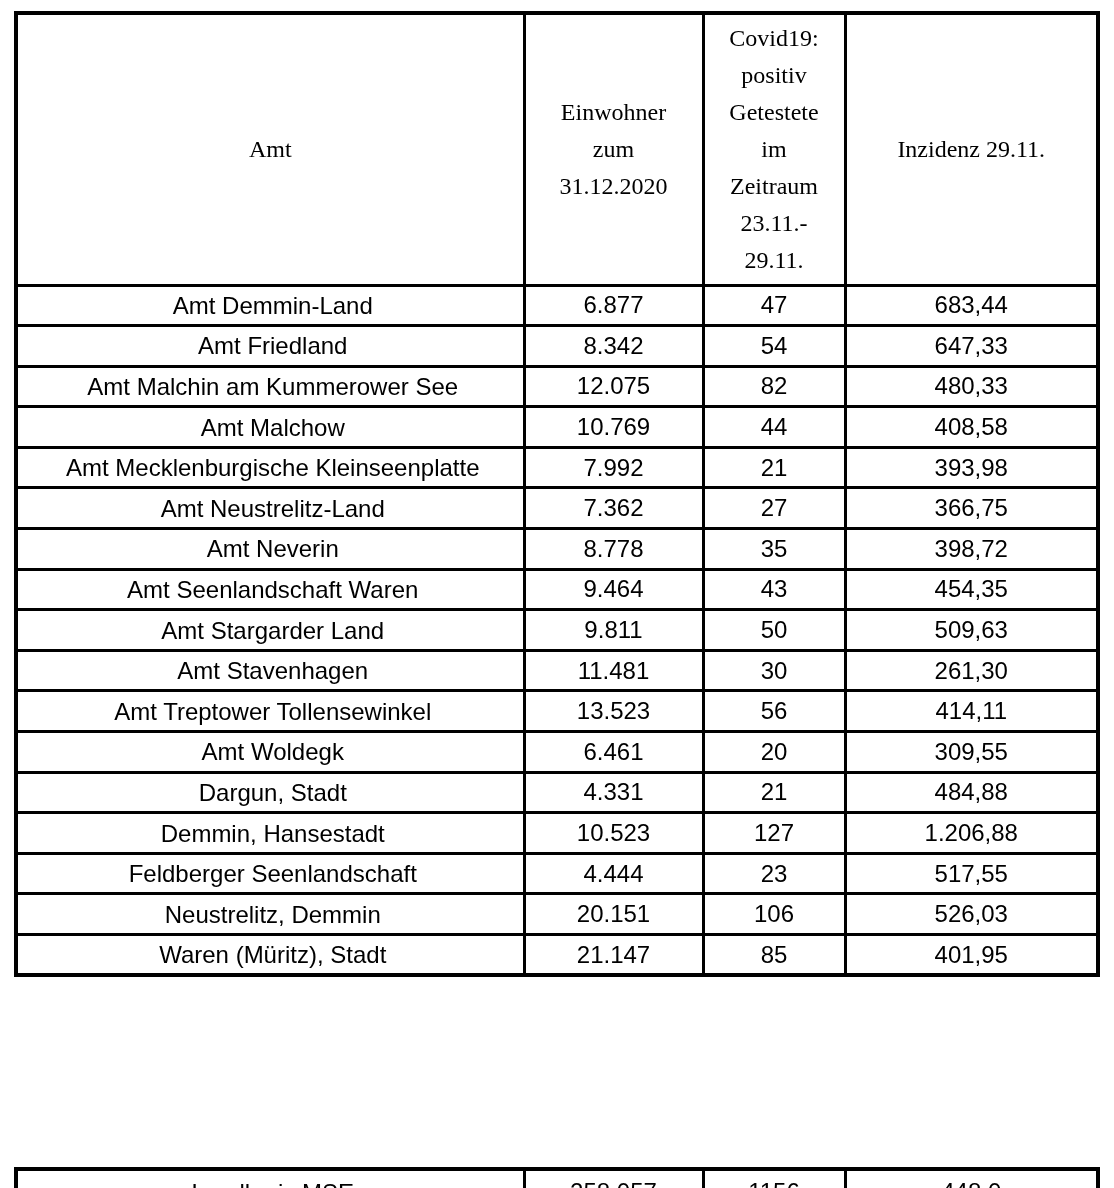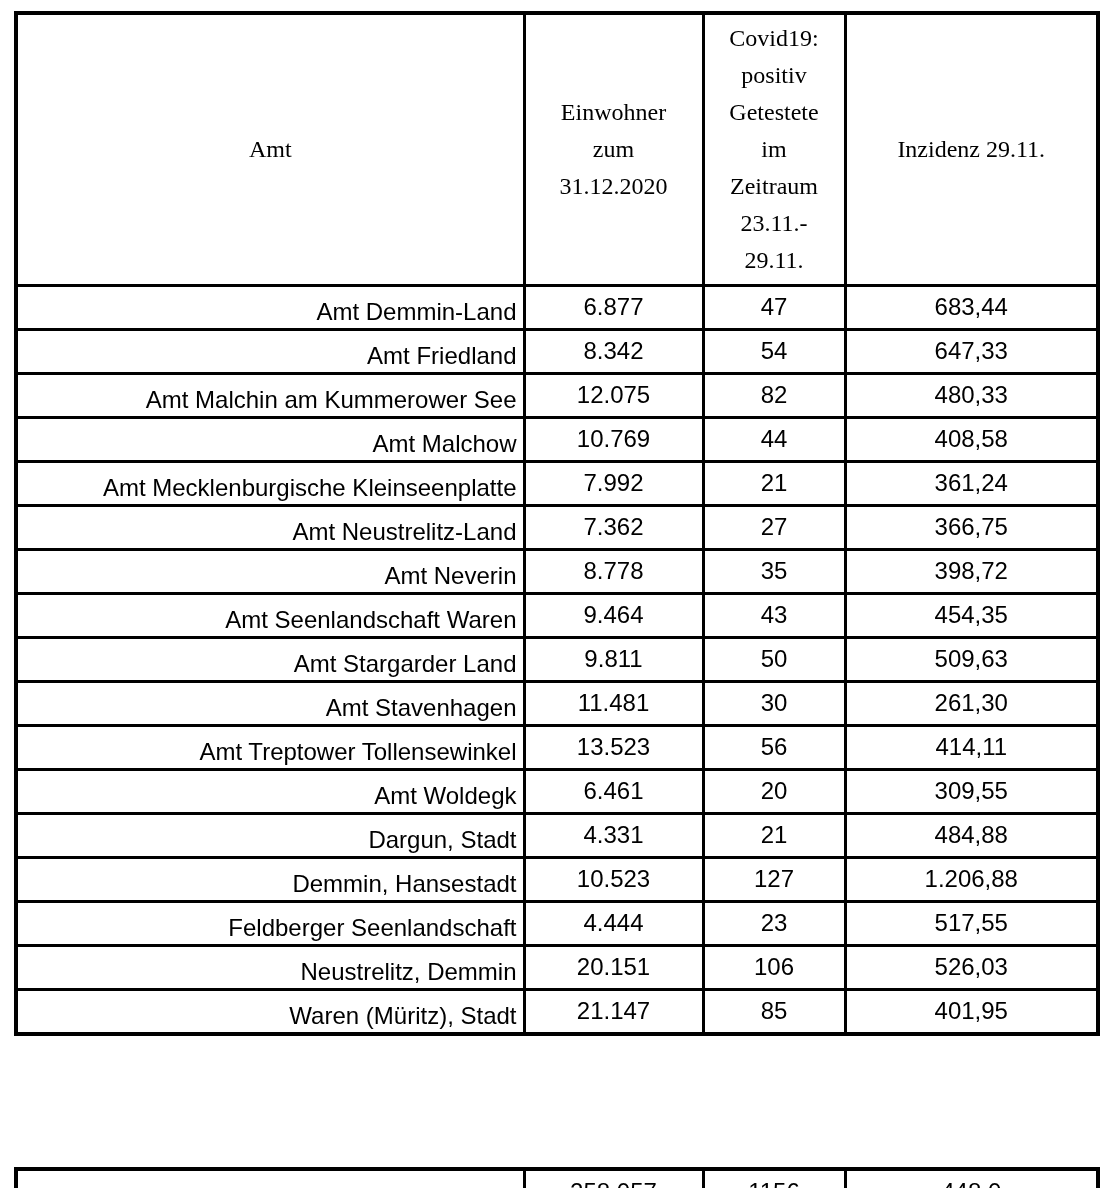--- a/index.html
+++ b/index.html
@@ -50,23 +50,23 @@
     vertical-align: middle;
     white-space: pre-line;
     line-height: 37px;
     padding: 2px;
     font-family: Liberation Serif, serif;
   }
   thead tr { height: 272px; }
   tbody tr { height: 40.6px; }
   .summary-table tbody tr { height: 46px; }
   .cell-amt {
-    text-align: right;
+    text-align: center;
     vertical-align: middle;
-    padding: 11px 6px 2px 11px;
+    padding: 3px 6px 2px 11px;
     white-space: nowrap;
   }
   .cell-num {
     text-align: center;
     vertical-align: middle;
     padding: 2px;
     white-space: nowrap;
   }
 </style>
 </head>
@@ -119,21 +119,21 @@
         <tr>
           <td class="cell-amt">Amt Malchow</td>
           <td class="cell-num">10.769</td>
           <td class="cell-num">44</td>
           <td class="cell-num">408,58</td>
         </tr>
         <tr>
           <td class="cell-amt">Amt Mecklenburgische Kleinseenplatte</td>
           <td class="cell-num">7.992</td>
           <td class="cell-num">21</td>
-          <td class="cell-num">361,24</td>
+          <td class="cell-num">393,98</td>
         </tr>
         <tr>
           <td class="cell-amt">Amt Neustrelitz-Land</td>
           <td class="cell-num">7.362</td>
           <td class="cell-num">27</td>
           <td class="cell-num">366,75</td>
         </tr>
         <tr>
           <td class="cell-amt">Amt Neverin</td>
           <td class="cell-num">8.778</td>

